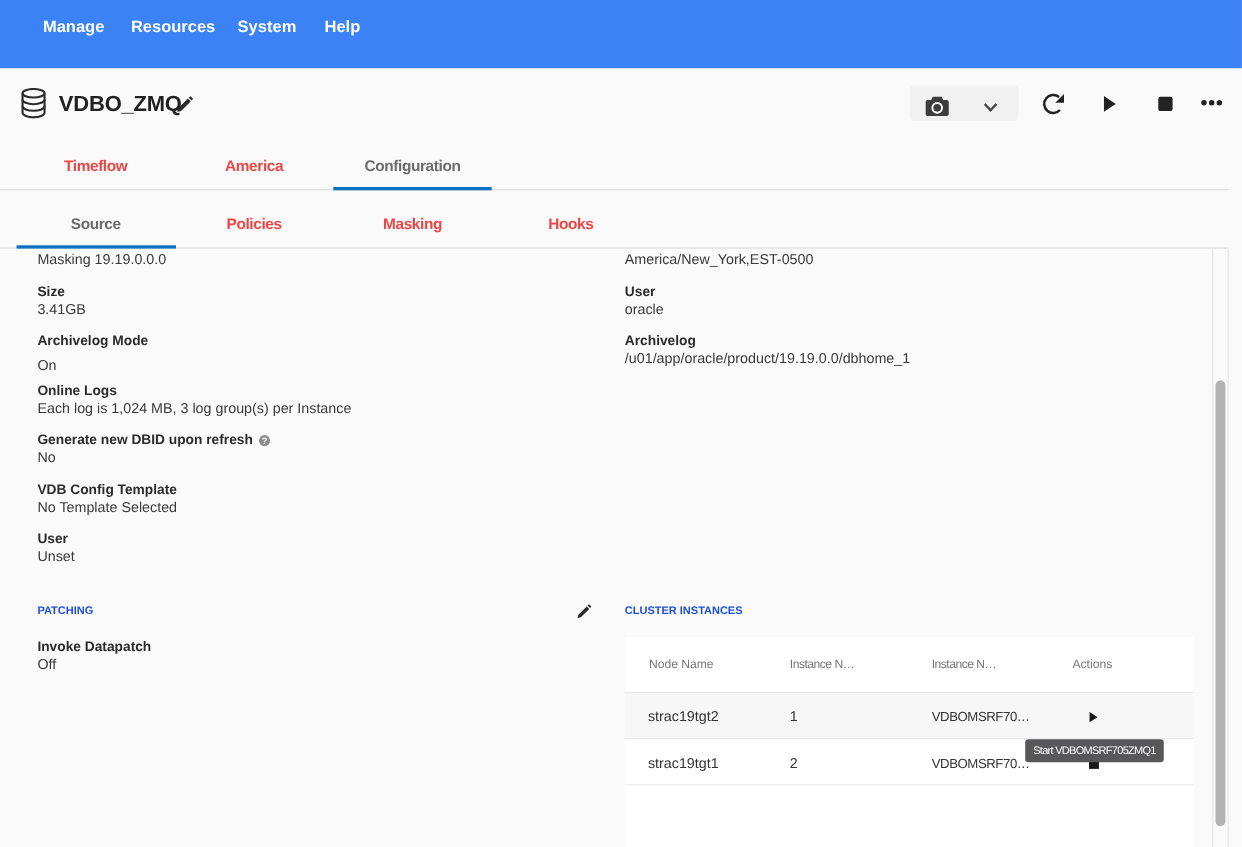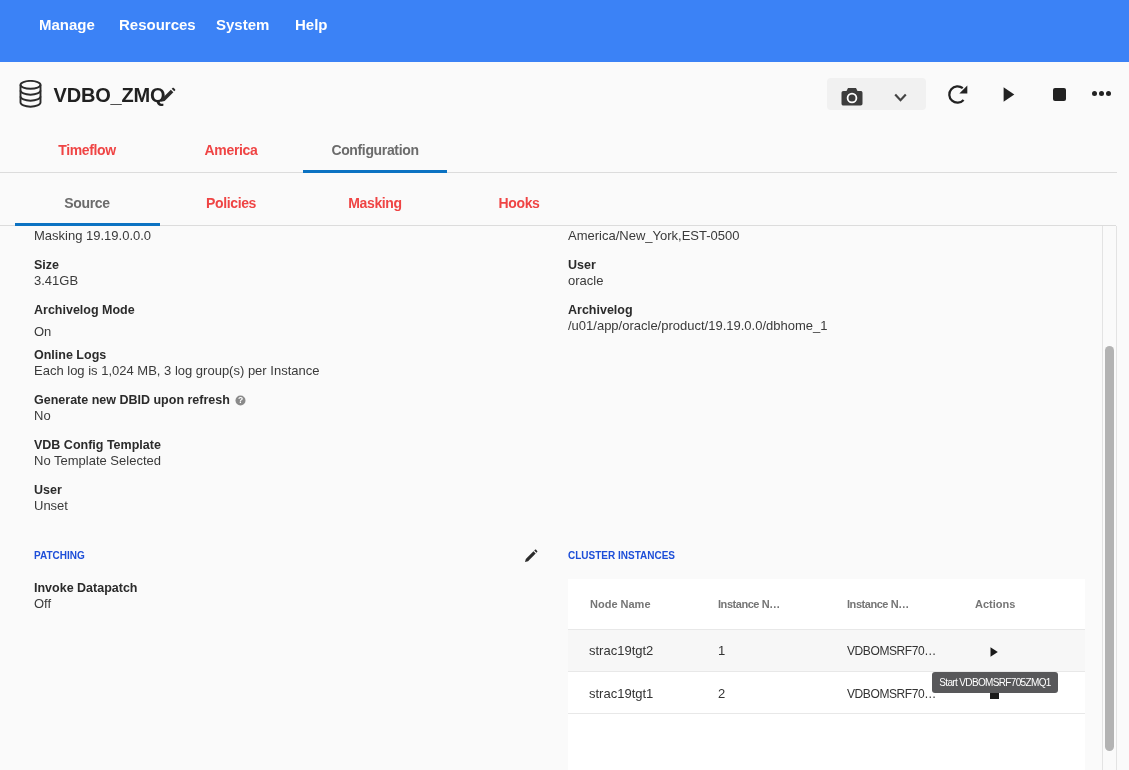--- a/index.html
+++ b/index.html
@@ -8,21 +8,21 @@
   .abs { position:absolute; }
   .nav { left:0; top:0; width:1129px; height:62px; background:#3b82f6; }
   .nav span { position:absolute; top:16px; font-size:15px; font-weight:bold; color:#fff; }
   .title { font-size:20px; font-weight:bold; color:#212121; }
   .tabtxt { font-size:14px; font-weight:bold; color:#ef4444; width:144px; text-align:center; letter-spacing:-0.35px; }
   .hr { background:#dcdcdc; height:1px; }
   .blue { background:#0b72c2; height:3px; }
   .lbl { font-size:12.5px; font-weight:bold; color:#2b2b2b; line-height:16px; white-space:nowrap; }
   .val { font-size:13px; color:#3a3a3a; line-height:16px; white-space:nowrap; }
   .sech { font-size:10px; font-weight:bold; color:#1d4ed8; letter-spacing:0px; }
-  .th { font-size:11px; font-weight:bold; color:#757575; white-space:nowrap; line-height:12px; }
+  .th { font-size:11px; font-weight:normal; color:#757575; white-space:nowrap; line-height:12px; }
   .td { font-size:13px; color:#333; white-space:nowrap; }
 </style>
 </head>
 <body>
 
 <div class="abs nav">
   <span style="left:39px;">Manage</span>
   <span style="left:119px;">Resources</span>
   <span style="left:216px;">System</span>
   <span style="left:295px;">Help</span>

